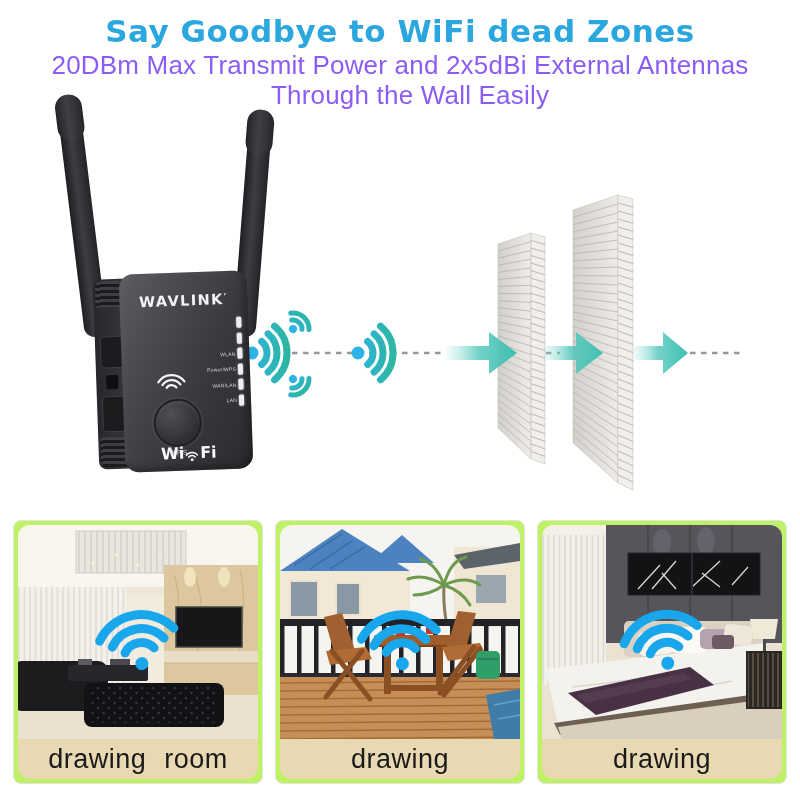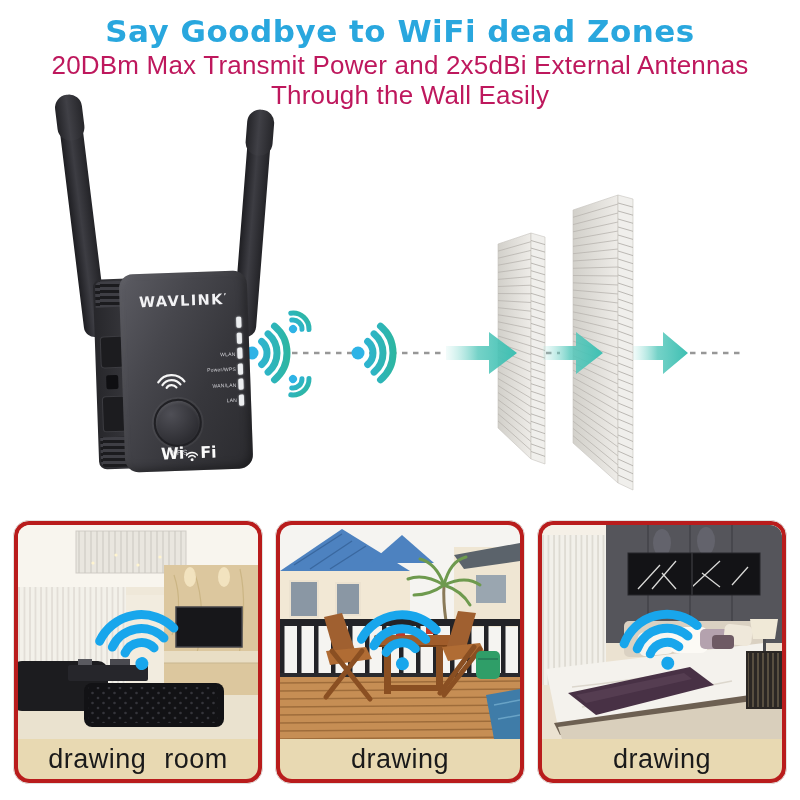--- a/index.html
+++ b/index.html
@@ -2,21 +2,21 @@
 <html style="--headline: #29a7de; --signal-blue: #2eb3e6; --signal-teal: #2db69f; --arrow-teal: #3dbfb2; --wifi-overlay-blue: #18a6ec; --caption-bg: #e8d9b2; --wall-gray: #e2e0db;"><head>
 <meta charset="utf-8">
 <style>
   html,body{margin:0;padding:0;background:#fff;}
   .page{position:relative;width:800px;height:800px;background:#fff;overflow:hidden;
         font-family:"Liberation Sans","DejaVu Sans",sans-serif;}
   
   .hdr{position:absolute;top:0;left:0;width:800px;text-align:center;}
   .title{margin:13px 0 3px;font-family:"DejaVu Sans","Liberation Sans",sans-serif;
          font-size:31px;font-weight:800;letter-spacing:.5px;color:var(--headline,#29a7de);}
-  .sub{margin:0;font-size:26px;line-height:1.05;color:#be185d;letter-spacing:.2px;}
+  .sub{margin:0;font-size:26px;line-height:1.05;color:#8b5cf6;letter-spacing:.2px;}
   .sub.l2{margin-top:3px;padding-left:20px;}
   
   .diagram{position:absolute;top:95px;left:0;width:800px;height:425px;}
   .flow{position:absolute;inset:0;pointer-events:none;}
   
   .antenna{position:absolute;width:23px;border-radius:11px;
            background:linear-gradient(90deg,#1e1e22,#3d3d43 45%,#232327);}
   .antenna::before{content:"";position:absolute;top:-4px;left:-2px;width:27px;height:46px;
            border-radius:13px;background:linear-gradient(90deg,#232327,#404046 45%,#26262a);}
   .ant-left{left:84px;top:2px;height:240px;transform:rotate(-7deg);transform-origin:50% 96%;}
@@ -51,21 +51,21 @@
            background:radial-gradient(circle at 35% 30%,#4f4f56,#2d2d32 72%);
            border:2px solid #202024;box-shadow:0 0 0 2px rgba(255,255,255,.05),inset 0 2px 3px rgba(255,255,255,.1);}
   .wps-label{position:absolute;left:30px;top:176px;width:48px;text-align:center;font-size:7px;
              letter-spacing:1px;color:#d9d9de;}
   .wifi-logo{position:absolute;left:0;bottom:8px;width:100%;display:flex;justify-content:center;
              align-items:flex-end;gap:2px;color:#fafafa;font-weight:700;font-size:16px;
              font-family:"DejaVu Sans",sans-serif;}
   .wifi-logo svg{margin-bottom:1px;}
   
   .rooms{position:absolute;top:520px;left:13px;right:13px;display:flex;gap:12px;}
-  .card{flex:1;margin:0;border:1px solid #e3e3e0;border-radius:16px;background:#b91c1c;padding:4px;}
+  .card{flex:1;margin:0;border:1px solid #e3e3e0;border-radius:8px;background:#bef264;padding:4px;}
   .photo{position:relative;border-radius:12px 12px 0 0;overflow:hidden;height:214px;}
   .photo svg.scene{display:block;width:100%;height:100%;}
   .wifi-overlay{position:absolute;left:50%;top:72px;width:90px;height:78px;margin-left:-46px;}
   .rot-a{transform:rotate(-10deg);} .rot-b{transform:rotate(-7deg);} .rot-c{transform:rotate(-14deg);}
   .caption{height:40px;border-radius:0 0 12px 12px;background:var(--caption-bg,#e8d9b2);
            display:flex;align-items:center;justify-content:center;font-size:27px;color:#1a1a1a;
            word-spacing:10px;letter-spacing:.5px;}
 </style>
 </head>
 <body>

